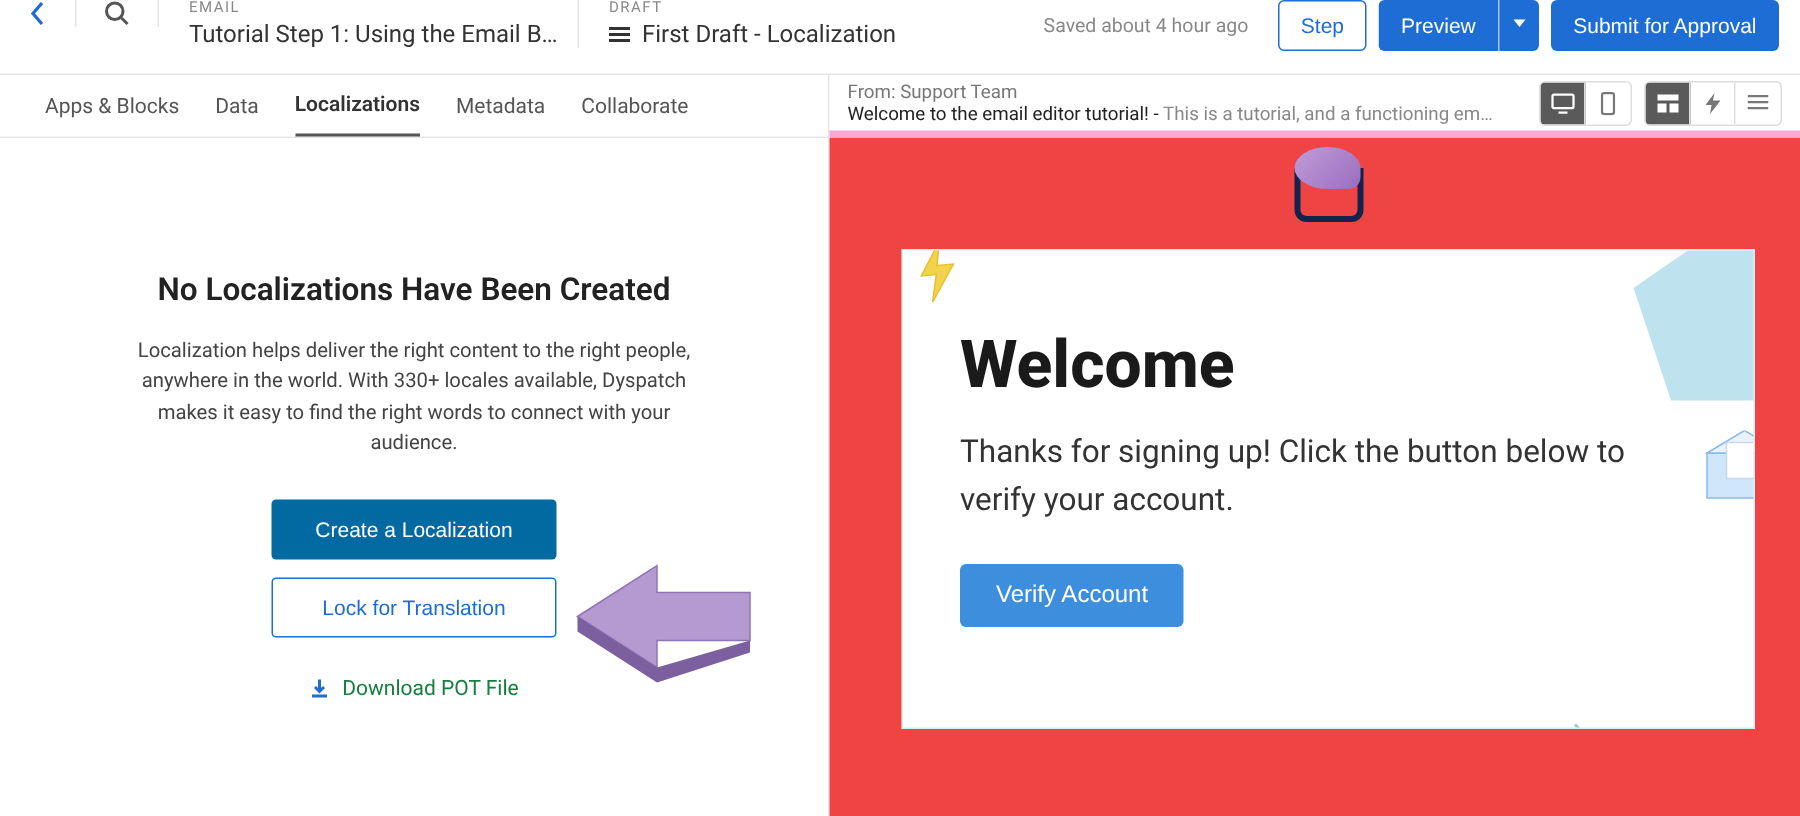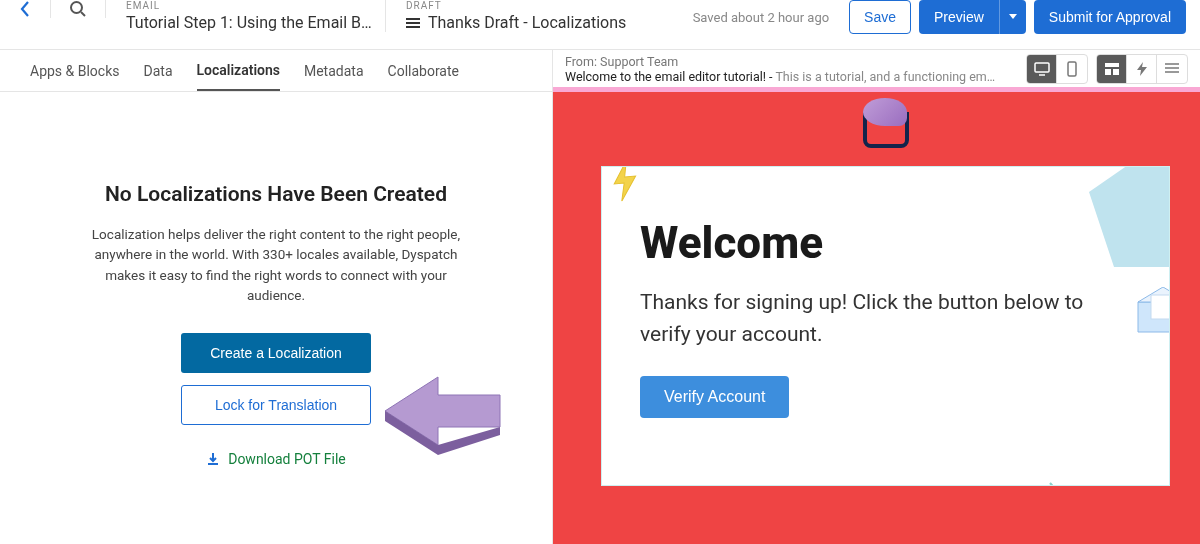--- a/index.html
+++ b/index.html
@@ -87,27 +87,27 @@
     <div class="crumb-title">Tutorial Step 1: Using the Email B…</div>
   </div>
   <div class="header-cell crumb crumb-cell2" style="border-right:none;">
     <div class="crumb-label">DRAFT</div>
     <div class="crumb-title">
       <span class="hamburger">
           <span></span>
           <span></span>
           <span></span>
         </span>
-      <span>Thanks Draft - Localizations</span>
+      <span>First Draft - Localization</span>
     </div>
   </div>
   <div class="header-cell spacer"></div>
   <div class="btn-group">
-    <span class="save-info">Saved about 2 hour ago</span>
-    <button class="btn btn-outline">Save</button>
+    <span class="save-info">Saved about 4 hour ago</span>
+    <button class="btn btn-outline">Step</button>
     <div class="preview-wrap">
       <button class="btn btn-primary">Preview</button>
       <div class="caret">
         <svg width="10" height="10" viewBox="0 0 10 10" fill="#fff">
             <polygon points="1,3 9,3 5,8"></polygon>
           </svg>
       </div>
     </div>
     <button class="btn btn-primary">Submit for Approval</button>
   </div>

